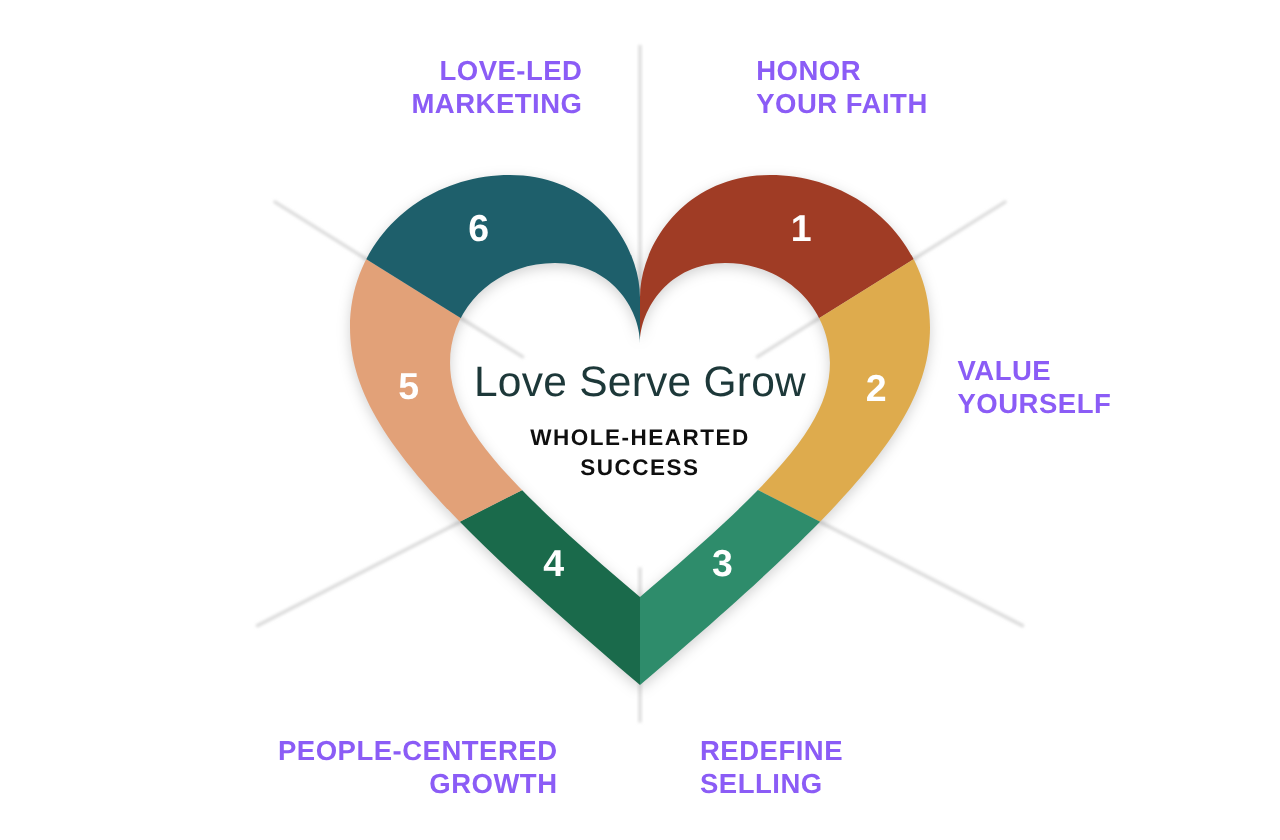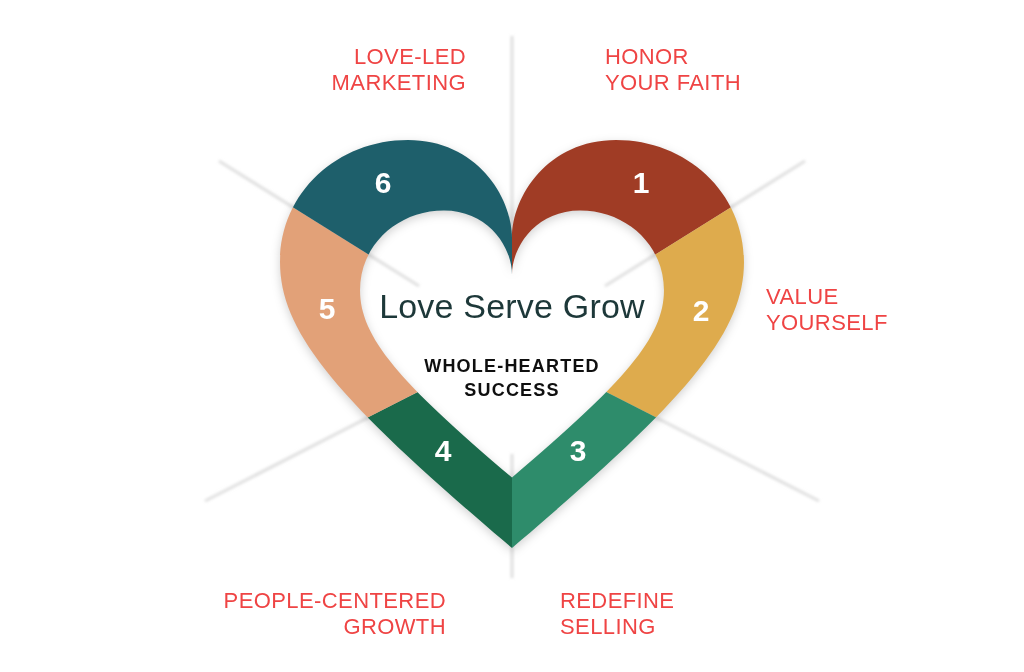--- a/index.html
+++ b/index.html
@@ -22,25 +22,25 @@
 
   .seg-num {
     font-family: "Liberation Sans", sans-serif;
     font-size: 30px;
     font-weight: 700;
     fill: #ffffff;
   }
 
   .outer-label {
     position: absolute;
-    font-weight: 400;
+    font-weight: 700;
     font-size: 22px;
     line-height: 26px;
     letter-spacing: 0.4px;
-    color: #ef4444;
+    color: #8b5cf6;
     white-space: pre-line;
     text-align: left;
   }
   .outer-label.align-right { text-align: right; }
 
   .center-text {
     position: absolute;
     left: 512px;
     top: 286px;
     transform: translateX(-50%);
@@ -49,21 +49,21 @@
   }
   .center-title {
     font-size: 34px;
     font-weight: 400;
     letter-spacing: 0.2px;
     color: #1d3839;
     line-height: 40px;
     white-space: nowrap;
   }
   .center-subtitle {
-    margin-top: 28px;
+    margin-top: 12px;
     font-size: 18px;
     font-weight: 700;
     letter-spacing: 1.2px;
     color: #0f0f0f;
     line-height: 24px;
     white-space: pre-line;
   }
 </style>
 </head>
 <body>

